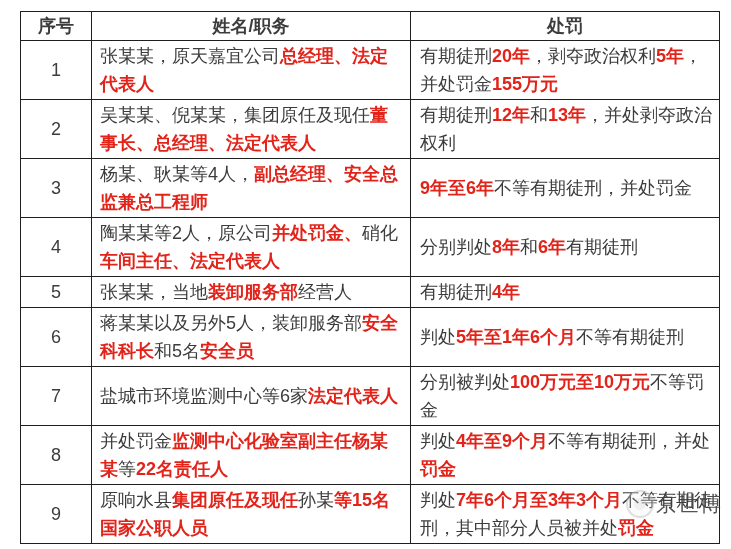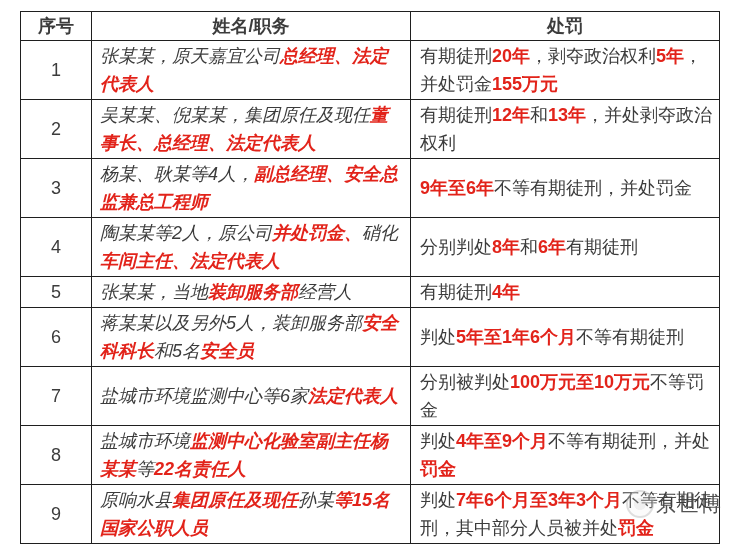--- a/index.html
+++ b/index.html
@@ -35,21 +35,21 @@
     height: 29px;
     font-weight: bold;
     text-align: center;
     padding: 0 2px;
   }
   td.col-no {
     text-align: center;
     font-size: 17px;
     padding: 1px 2px;
   }
-  td.col-name  { padding: 1px 6px 1px 8px; font-style: italic; }
+  td.col-name  { padding: 1px 6px 1px 8px; }
   td.col-penalty { padding: 1px 6px 1px 9px; margin-left: 16px; }
   .seg { color: #3c3c3c; }
   .seg.red { color: #e2231a; font-weight: bold; }
   .watermark {
     position: absolute;
     left: 626px; top: 490px;
     display: flex;
     align-items: center;
     pointer-events: none;
   }
@@ -117,21 +117,21 @@
           <td class="col-name"><span class="seg">蒋某某以及另外5人，装卸服务部</span><span class="seg red">安全科科长</span><span class="seg">和5名</span><span class="seg red">安全员</span></td>
           <td class="col-penalty"><span class="seg">判处</span><span class="seg red">5年至1年6个月</span><span class="seg">不等有期徒刑</span></td>
         </tr>
         <tr>
           <td class="col-no">7</td>
           <td class="col-name"><span class="seg">盐城市环境监测中心等6家</span><span class="seg red">法定代表人</span></td>
           <td class="col-penalty"><span class="seg">分别被判处</span><span class="seg red">100万元至10万元</span><span class="seg">不等罚金</span></td>
         </tr>
         <tr>
           <td class="col-no">8</td>
-          <td class="col-name"><span class="seg">盐城市环境</span><span class="seg red">监测中心化验室副主任杨某某</span><span class="seg">等</span><span class="seg red">22名责任人</span></td>
+          <td class="col-name"><span class="seg">并处罚金</span><span class="seg red">监测中心化验室副主任杨某某</span><span class="seg">等</span><span class="seg red">22名责任人</span></td>
           <td class="col-penalty"><span class="seg">判处</span><span class="seg red">4年至9个月</span><span class="seg">不等有期徒刑，并处</span><span class="seg red">罚金</span></td>
         </tr>
         <tr>
           <td class="col-no">9</td>
           <td class="col-name"><span class="seg">原响水县</span><span class="seg red">集团原任及现任</span><span class="seg">孙某</span><span class="seg red">等15名国家公职人员</span></td>
           <td class="col-penalty"><span class="seg">判处</span><span class="seg red">7年6个月至3年3个月</span><span class="seg">不等有期徒刑，其中部分人员被并处</span><span class="seg red">罚金</span></td>
         </tr>
       </tbody>
   </table>
 

